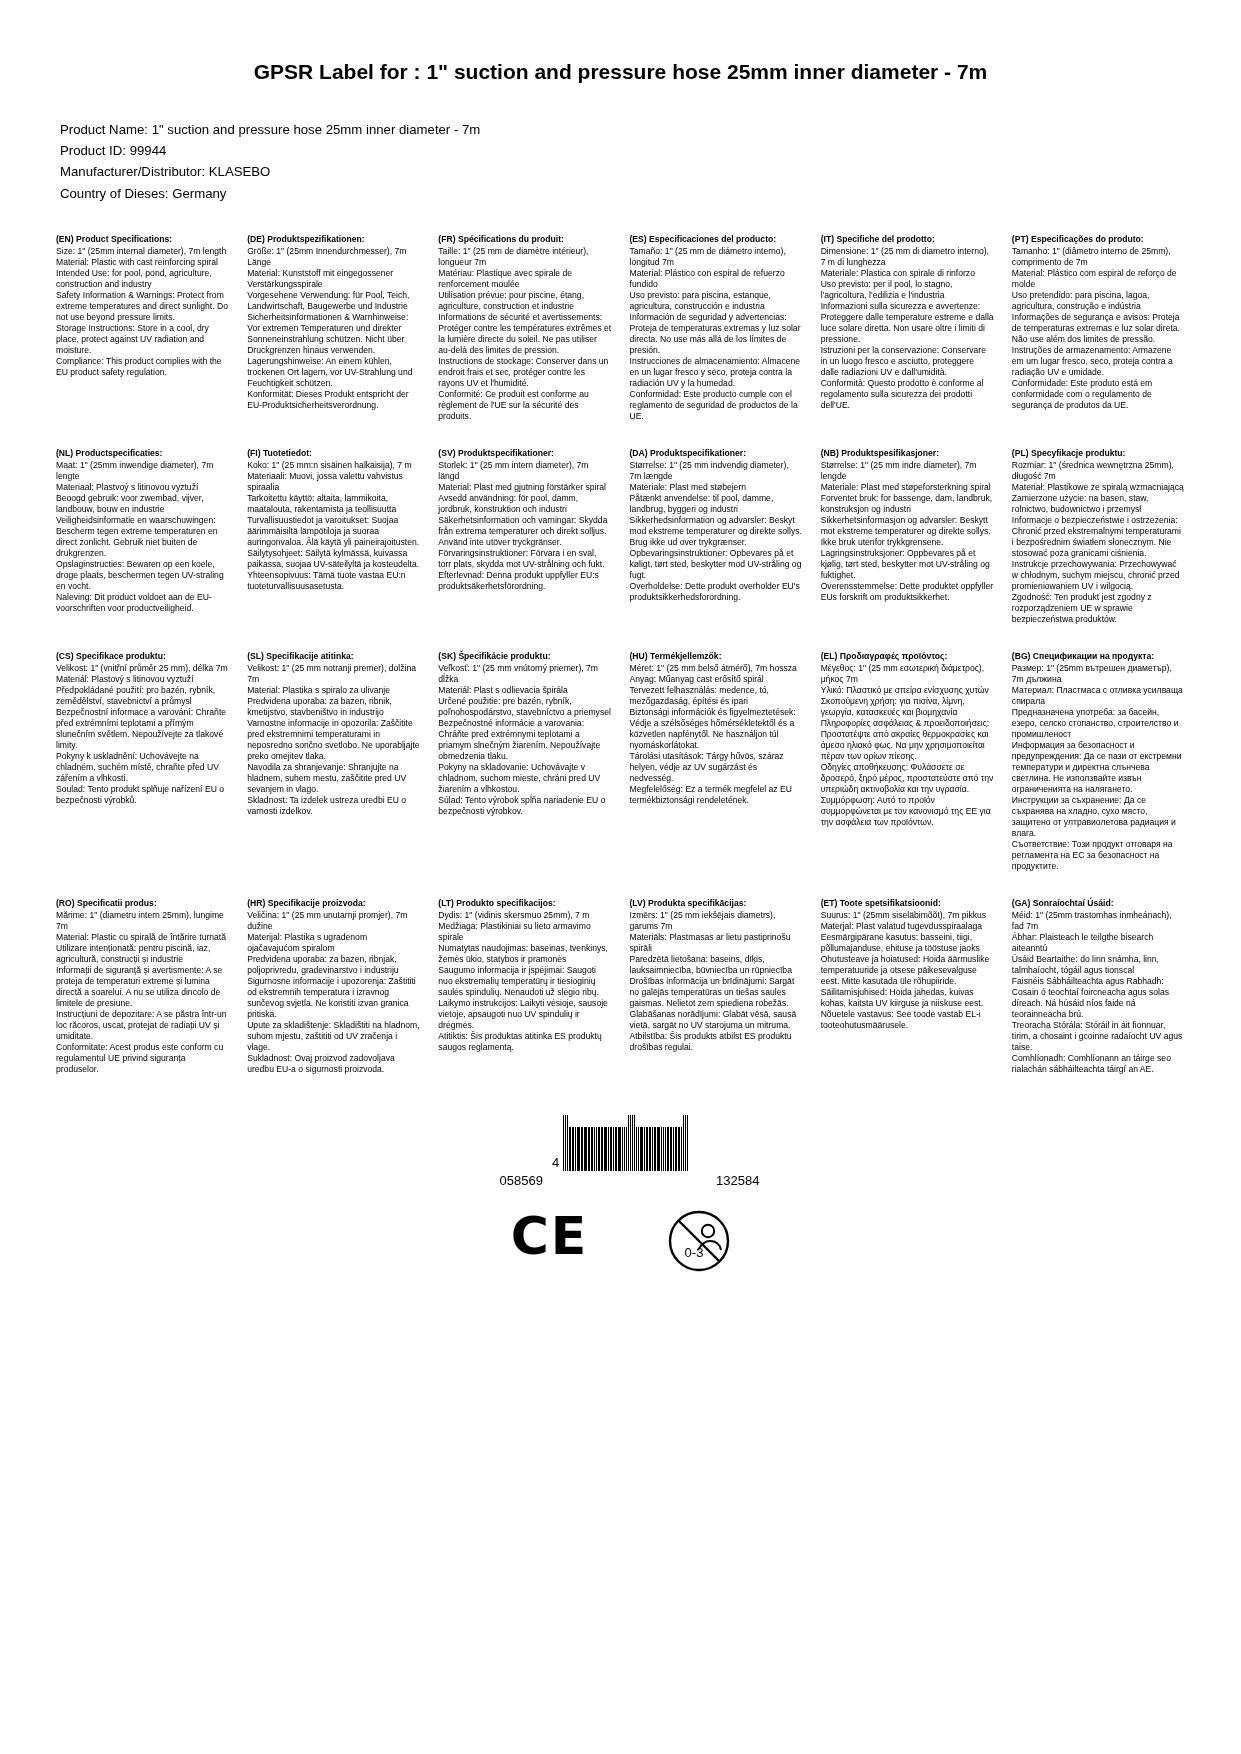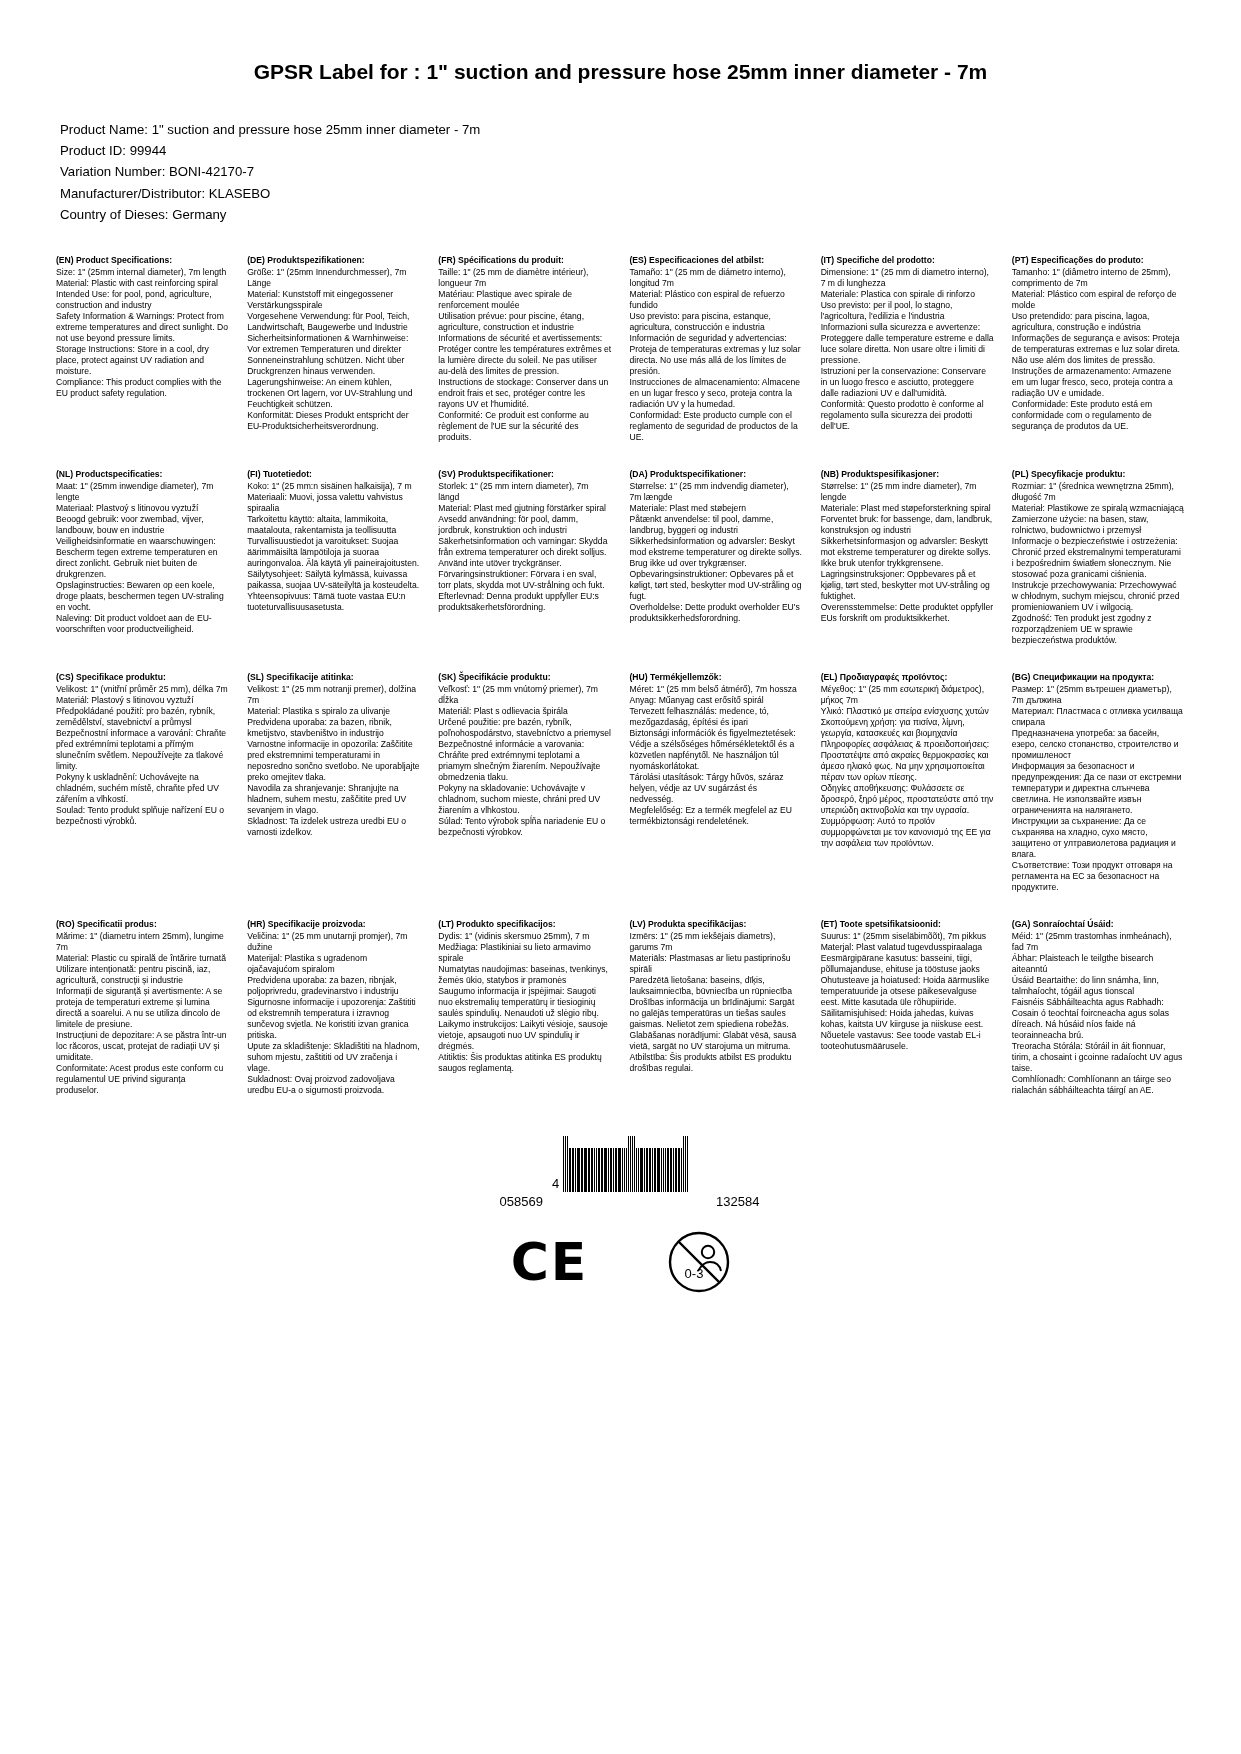--- a/index.html
+++ b/index.html
@@ -66,21 +66,21 @@
     width: 330px;
     display: flex;
     justify-content: space-between;
     font-size: 13px;
     margin-top: 2px;
     padding: 0 26px 0 44px;
   }
   .marks {
     margin-top: 22px;
     display: flex;
-    align-items: center;
+    align-items: flex-start;
     justify-content: center;
     gap: 80px;
   }
   .ce {
     font-size: 52px;
     font-weight: bold;
     letter-spacing: 2px;
     font-family: "DejaVu Sans", sans-serif;
     line-height: 1;
   }
@@ -95,24 +95,20 @@
   <div class="doc-title">GPSR Label for : 1" suction and pressure hose 25mm inner diameter - 7m</div>
 
   <div class="meta">
     <div class="row">
       <span class="lbl">Product Name:</span>
       <span class="val">1" suction and pressure hose 25mm inner diameter - 7m</span>
     </div>
     <div class="row">
       <span class="lbl">Product ID:</span>
       <span class="val">99944</span>
-    </div>
-    <div class="row">
-      <span class="lbl">Variation Number:</span>
-      <span class="val">BONI-42170-7</span>
     </div>
     <div class="row">
       <span class="lbl">Manufacturer/Distributor:</span>
       <span class="val">KLASEBO</span>
     </div>
     <div class="row">
       <span class="lbl">Country of Dieses:</span>
       <span class="val">Germany</span>
     </div>
   </div>
@@ -140,21 +136,21 @@
     <div class="cell">
       <div class="head">(FR) Spécifications du produit:</div>
       <div class="body">Taille: 1" (25 mm de diamètre intérieur), longueur 7m
 Matériau: Plastique avec spirale de renforcement moulée
 Utilisation prévue: pour piscine, étang, agriculture, construction et industrie
 Informations de sécurité et avertissements: Protéger contre les températures extrêmes et la lumière directe du soleil. Ne pas utiliser au-delà des limites de pression.
 Instructions de stockage: Conserver dans un endroit frais et sec, protéger contre les rayons UV et l'humidité.
 Conformité: Ce produit est conforme au règlement de l'UE sur la sécurité des produits.</div>
     </div>
     <div class="cell">
-      <div class="head">(ES) Especificaciones del atbilst:</div>
+      <div class="head">(ES) Especificaciones del producto:</div>
       <div class="body">Tamaño: 1" (25 mm de diámetro interno), longitud 7m
 Material: Plástico con espiral de refuerzo fundido
 Uso previsto: para piscina, estanque, agricultura, construcción e industria
 Información de seguridad y advertencias: Proteja de temperaturas extremas y luz solar directa. No use más allá de los límites de presión.
 Instrucciones de almacenamiento: Almacene en un lugar fresco y seco, proteja contra la radiación UV y la humedad.
 Conformidad: Este producto cumple con el reglamento de seguridad de productos de la UE.</div>
     </div>
     <div class="cell">
       <div class="head">(IT) Specifiche del prodotto:</div>
       <div class="body">Dimensione: 1" (25 mm di diametro interno), 7 m di lunghezza

